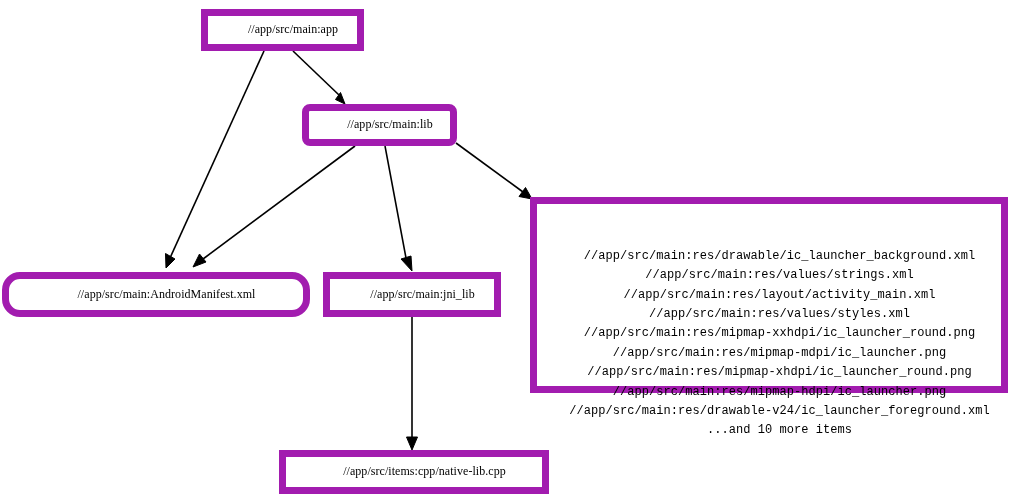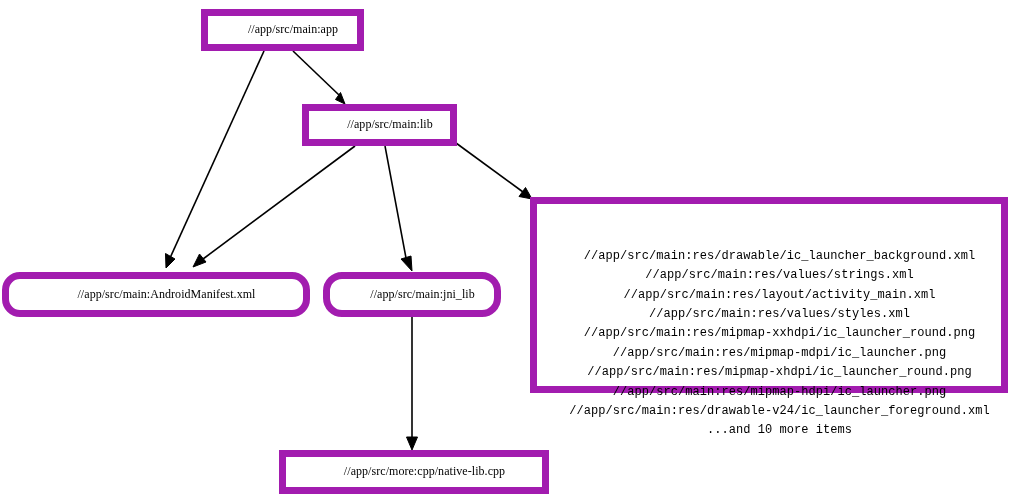--- a/index.html
+++ b/index.html
@@ -97,33 +97,33 @@
     <g>
       <line x1="412" y1="317" x2="412" y2="437"></line>
       <polygon points="406.5,437 412,450 417.5,437"></polygon>
     </g>
   </svg>
 
   <div class="node" style="left:201px; top:9px; width:163px; height:42px;">
     <span>//app/src/main:app</span>
   </div>
 
-  <div class="node" style="left:302px; top:104px; width:155px; height:42px;">
+  <div class="node" style="left:302px; top:104px; width:155px; height:42px;border-radius:8px;">
     <span>//app/src/main:lib</span>
   </div>
 
   <div class="node" style="left:2px; top:272px; width:308px; height:45px;border-radius:18px;">
     <span>//app/src/main:AndroidManifest.xml</span>
   </div>
 
-  <div class="node" style="left:323px; top:272px; width:178px; height:45px;border-radius:19px;">
+  <div class="node" style="left:323px; top:272px; width:178px; height:45px;">
     <span>//app/src/main:jni_lib</span>
   </div>
 
   <div class="node" style="left:279px; top:450px; width:270px; height:44px;">
-    <span>//app/src/more:cpp/native-lib.cpp</span>
+    <span>//app/src/items:cpp/native-lib.cpp</span>
   </div>
 
   <div class="node multiline" style="left:530px; top:197px; width:478px; height:196px;font-family:Liberation Mono, monospace;">
     <span class="lines" id="resources-lines"><span>//app/src/main:res/drawable/ic_launcher_background.xml</span><span>//app/src/main:res/values/strings.xml</span><span>//app/src/main:res/layout/activity_main.xml</span><span>//app/src/main:res/values/styles.xml</span><span>//app/src/main:res/mipmap-xxhdpi/ic_launcher_round.png</span><span>//app/src/main:res/mipmap-mdpi/ic_launcher.png</span><span>//app/src/main:res/mipmap-xhdpi/ic_launcher_round.png</span><span>//app/src/main:res/mipmap-hdpi/ic_launcher.png</span><span>//app/src/main:res/drawable-v24/ic_launcher_foreground.xml</span><span>...and 10 more items</span></span>
   </div>
 
 </div>
 
 </body></html>

